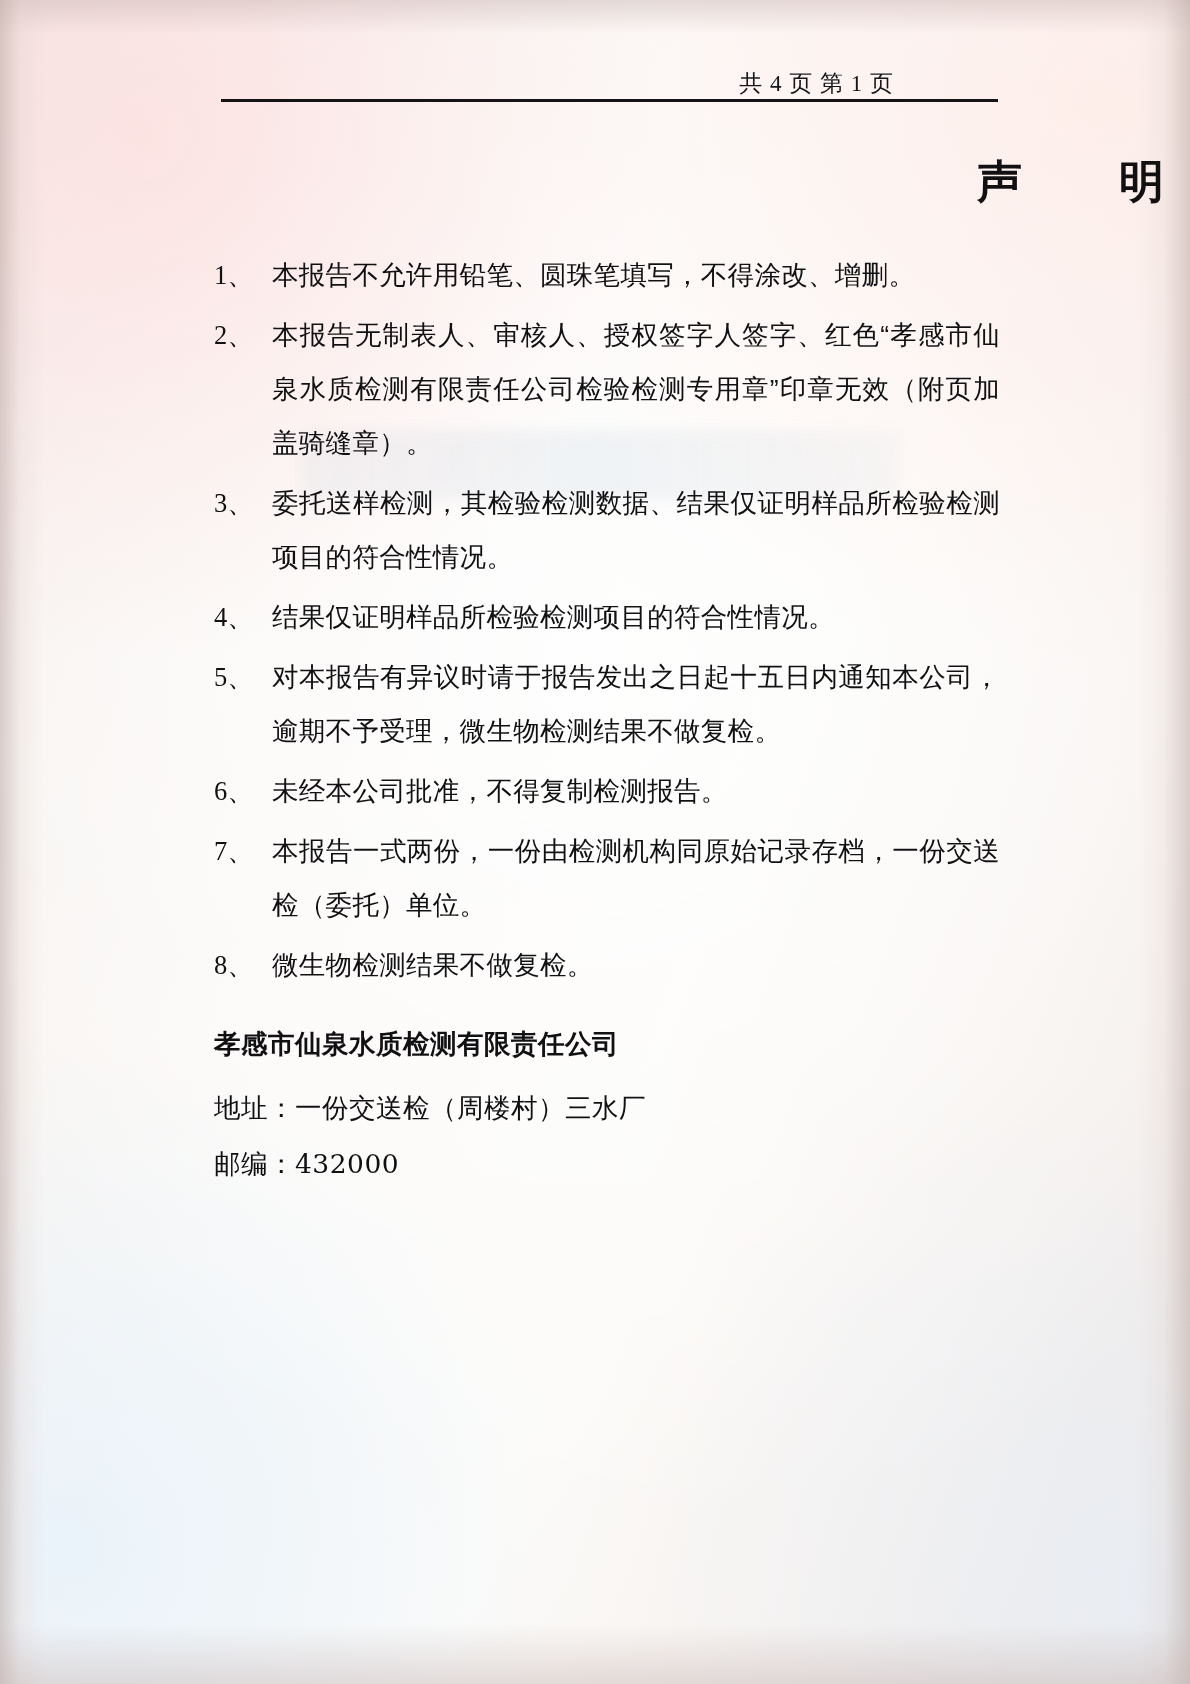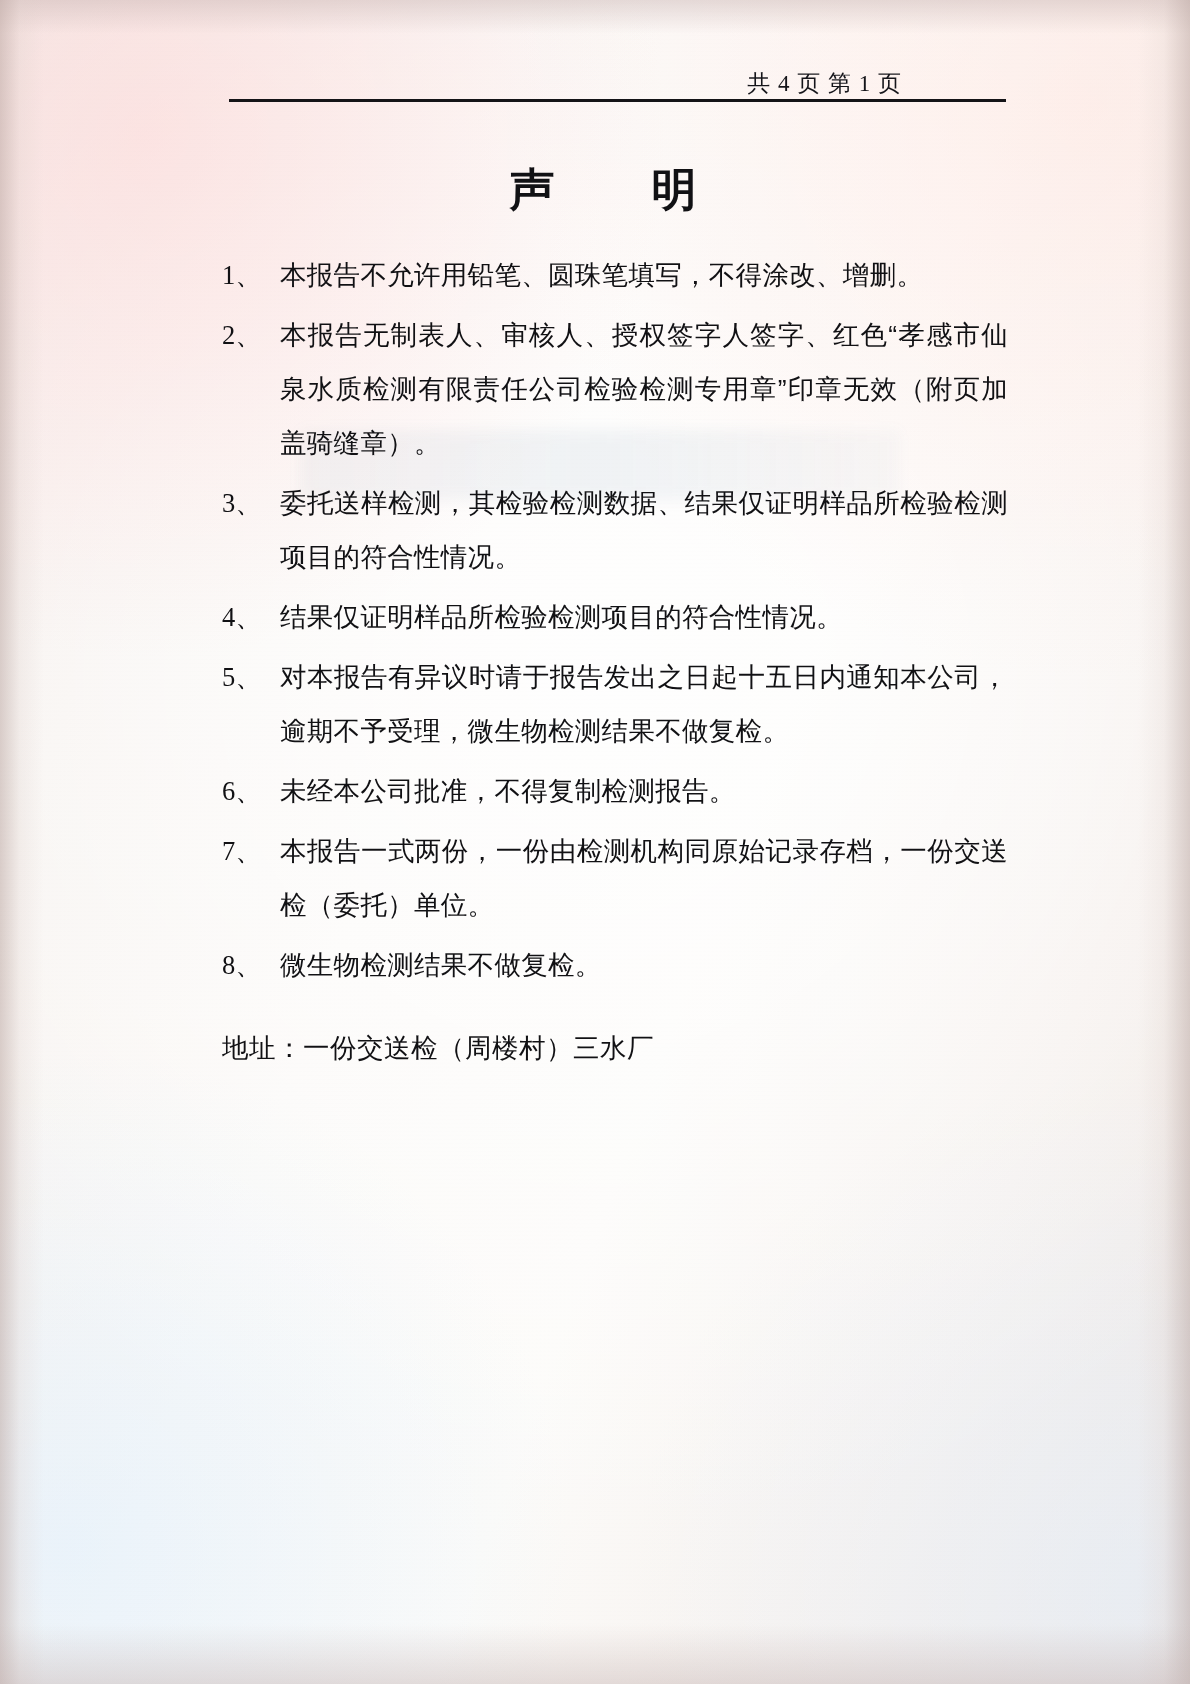--- a/index.html
+++ b/index.html
@@ -55,21 +55,21 @@
     position: absolute;
     left: 300px; top: 430px; width: 600px; height: 70px;
     background: linear-gradient(90deg, rgba(120,150,175,0.10), rgba(120,150,175,0.16), rgba(120,150,175,0.07));
     filter: blur(7px);
     opacity: .65;
     pointer-events: none;
   }
 
   .content {
     position: absolute;
-    left: 8px; top: 0;
+    left: 0; top: 0;
     width: 1082px;
     height: 1684px;
   }
 
   
   .page-counter {
     position: absolute;
     right: 188px;
     top: 68px;
     font-size: 23px;
@@ -86,28 +86,27 @@
     height: 3px;
     background: #141417;
   }
 
   
   .doc-title {
     position: absolute;
     top: 152px;
     left: 0;
     width: 1190px;
-    text-align: center;
+    text-align: right;
     font-size: 45px;
     font-weight: bold;
     letter-spacing: 26px;
     color: #111114;
     font-family: Liberation Serif, serif;
     text-indent: 26px;
-    margin-top: 8px;
   }
 
   
   .clauses {
     position: absolute;
     left: 214px;
     top: 248px;
     width: 786px;
   }
   .clause {
@@ -220,18 +219,20 @@
     </div>
 
     <div class="clause">
       <span class="clause-num">8、</span>
       <span class="clause-text">微生物检测结果不做复检。</span>
     </div>
 
   </div>
 
   <div class="company">
+    <div class="company-name">孝感市仙泉水质检测有限责任公司</div>
     <div class="company-line">地址：一份交送检（周楼村）三水厂</div>
+    <div class="company-line">邮编：432000</div>
   </div>
 
 </div>
 
 <div class="noise"></div>
 
 </body></html>

